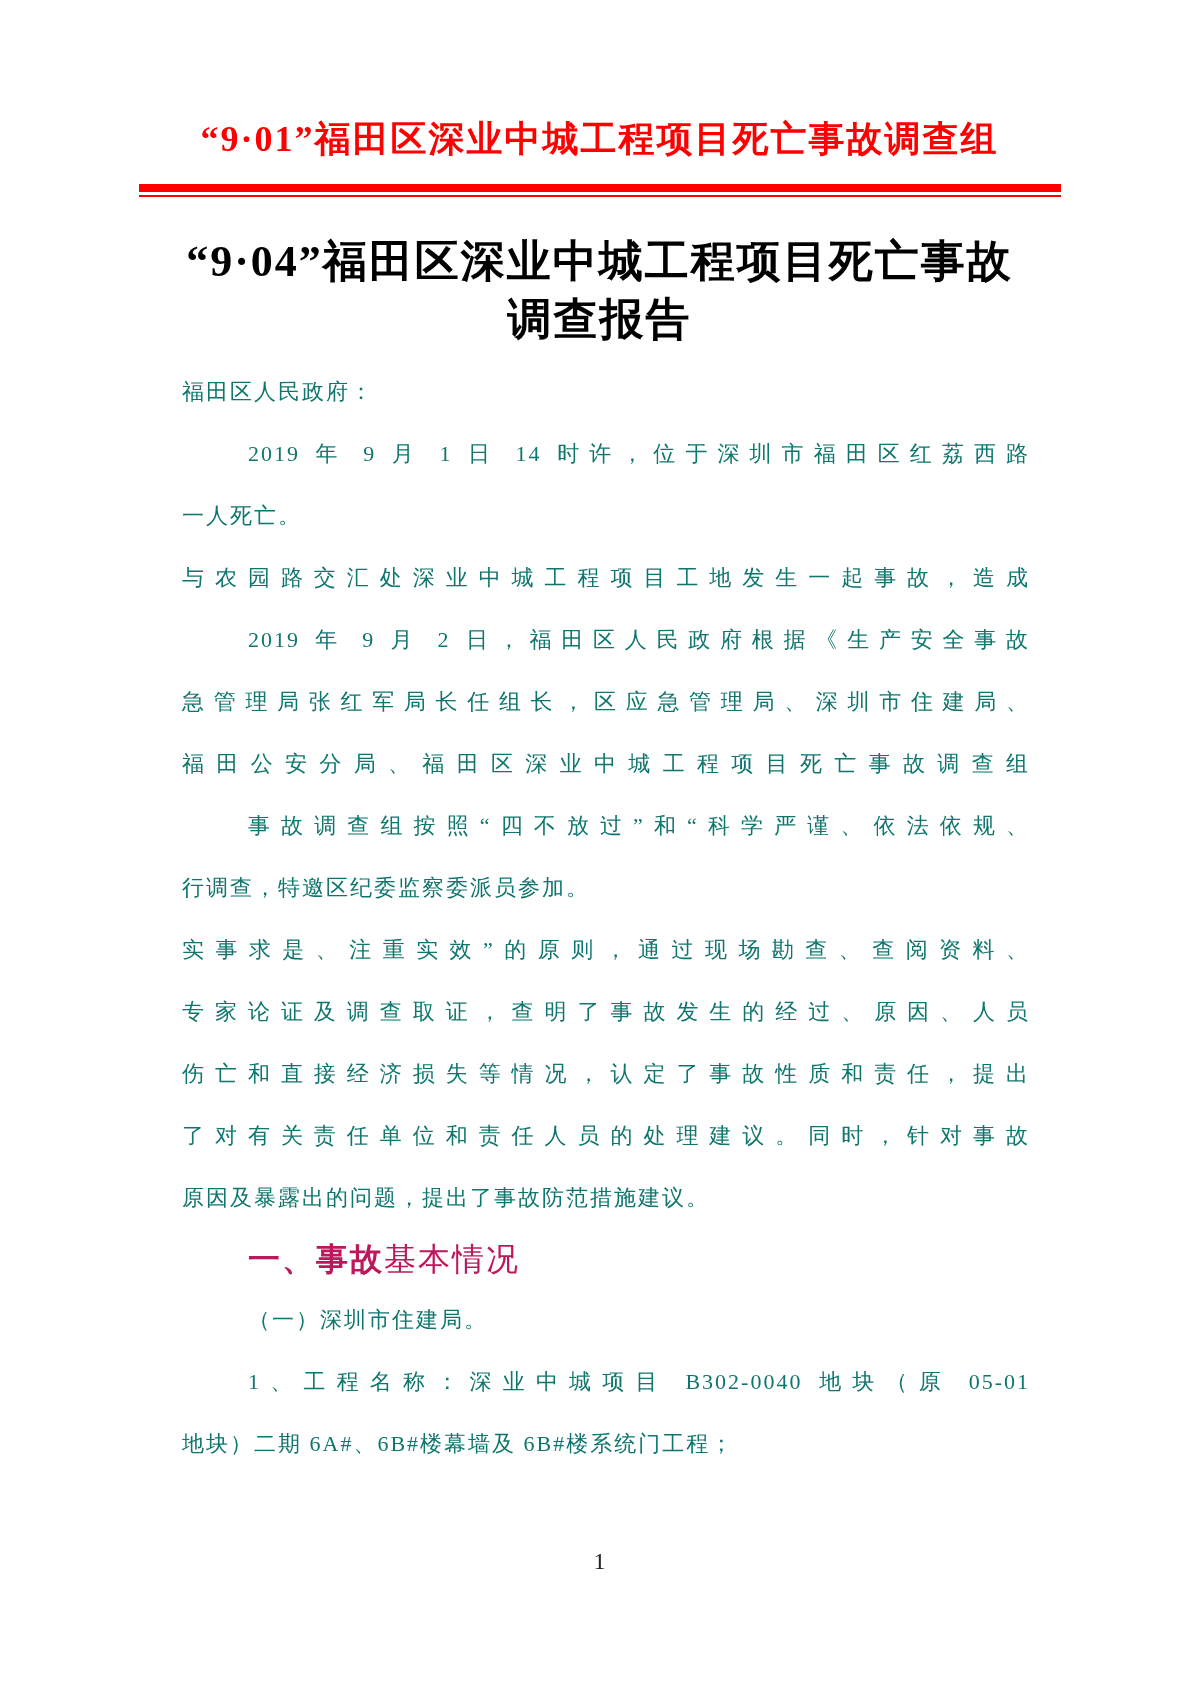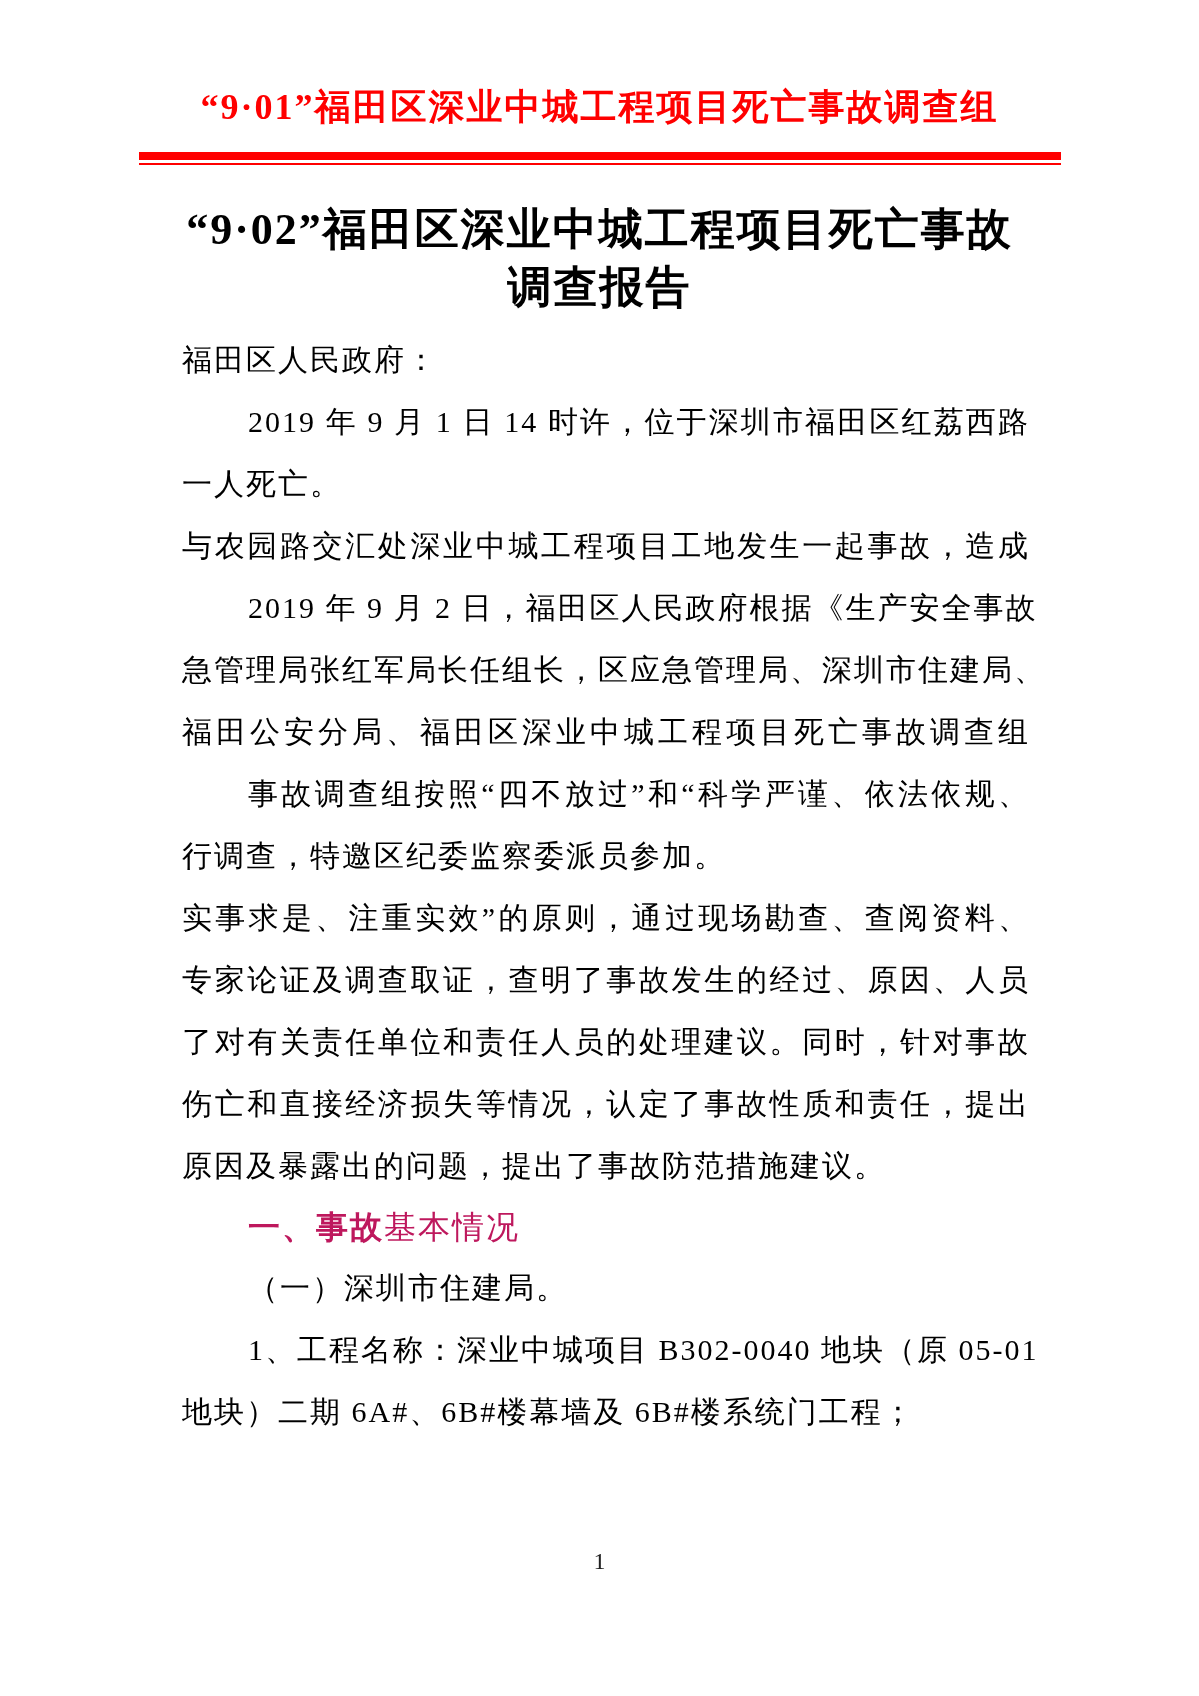--- a/index.html
+++ b/index.html
@@ -2,21 +2,21 @@
 <html><head>
 <meta charset="utf-8">
 <style>
   html, body { margin: 0; padding: 0; background: #e8e8e8; }
   .page {
     position: relative;
     width: 1199px;
     height: 1696px;
     margin: 0 auto;
     background: #ffffff;
-    padding-top: 82px;
+    padding-top: 114px;
     box-sizing: border-box;
     overflow: hidden;
     font-family: "Liberation Serif", "DejaVu Serif", serif;
     color: #1a1a1a;
   }
   .red-header {
     text-align: center;
     color: #ff0000;
     font-size: 36px;
     font-weight: bold;
@@ -36,24 +36,24 @@
     text-align: center;
     font-size: 44px;
     font-weight: bold;
     line-height: 58px;
     letter-spacing: 2px;
     color: #000000;
   }
   .body-block {
     width: 848px;
     margin: 12px 0 0 182px;
-    font-size: 30px;
+    font-size: 22px;
     line-height: 62px;
     letter-spacing: 2px;
-    color: #000000;
+    color: #0f766e;
   }
   .line { white-space: nowrap; }
   .line.justify {
     text-align: justify;
     text-align-last: justify;
   }
   .line.indent { text-indent: 66px; }
   .section-heading {
     width: 848px;
     margin-left: 182px;
@@ -81,38 +81,38 @@
 </head>
 <body>
 
 <div class="page">
 
   <div class="red-header">“9·01”福田区深业中城工程项目死亡事故调查组</div>
 
   <div class="red-rule"></div>
 
   <div class="doc-title">
-    <div>“9·02”福田区深业中城工程项目死亡事故</div>
+    <div>“9·04”福田区深业中城工程项目死亡事故</div>
     <div>调查报告</div>
   </div>
 
   <div class="body-block" id="body-lines">
       <div class="line">福田区人民政府：</div>
       <div class="line justify indent">2019 年 9 月 1 日 14 时许，位于深圳市福田区红荔西路</div>
       <div class="line">一人死亡。</div>
       <div class="line justify">与农园路交汇处深业中城工程项目工地发生一起事故，造成</div>
       <div class="line justify indent">2019 年 9 月 2 日，福田区人民政府根据《生产安全事故</div>
       <div class="line justify">急管理局张红军局长任组长，区应急管理局、深圳市住建局、</div>
       <div class="line justify">福田公安分局、福田区深业中城工程项目死亡事故调查组</div>
       <div class="line justify indent">事故调查组按照“四不放过”和“科学严谨、依法依规、</div>
       <div class="line">行调查，特邀区纪委监察委派员参加。</div>
       <div class="line justify">实事求是、注重实效”的原则，通过现场勘查、查阅资料、</div>
       <div class="line justify">专家论证及调查取证，查明了事故发生的经过、原因、人员</div>
+      <div class="line justify">伤亡和直接经济损失等情况，认定了事故性质和责任，提出</div>
       <div class="line justify">了对有关责任单位和责任人员的处理建议。同时，针对事故</div>
-      <div class="line justify">伤亡和直接经济损失等情况，认定了事故性质和责任，提出</div>
       <div class="line">原因及暴露出的问题，提出了事故防范措施建议。</div>
     </div>
 
   <div class="section-heading">
     <span class="bold-part">一、事故</span><span class="regular-part">基本情况</span>
   </div>
 
   <div class="body-block" id="after-lines" style="margin-top:0;">
       <div class="line indent">（一）深圳市住建局。</div>
       <div class="line justify indent">1、工程名称：深业中城项目 B302-0040 地块（原 05-01</div>

